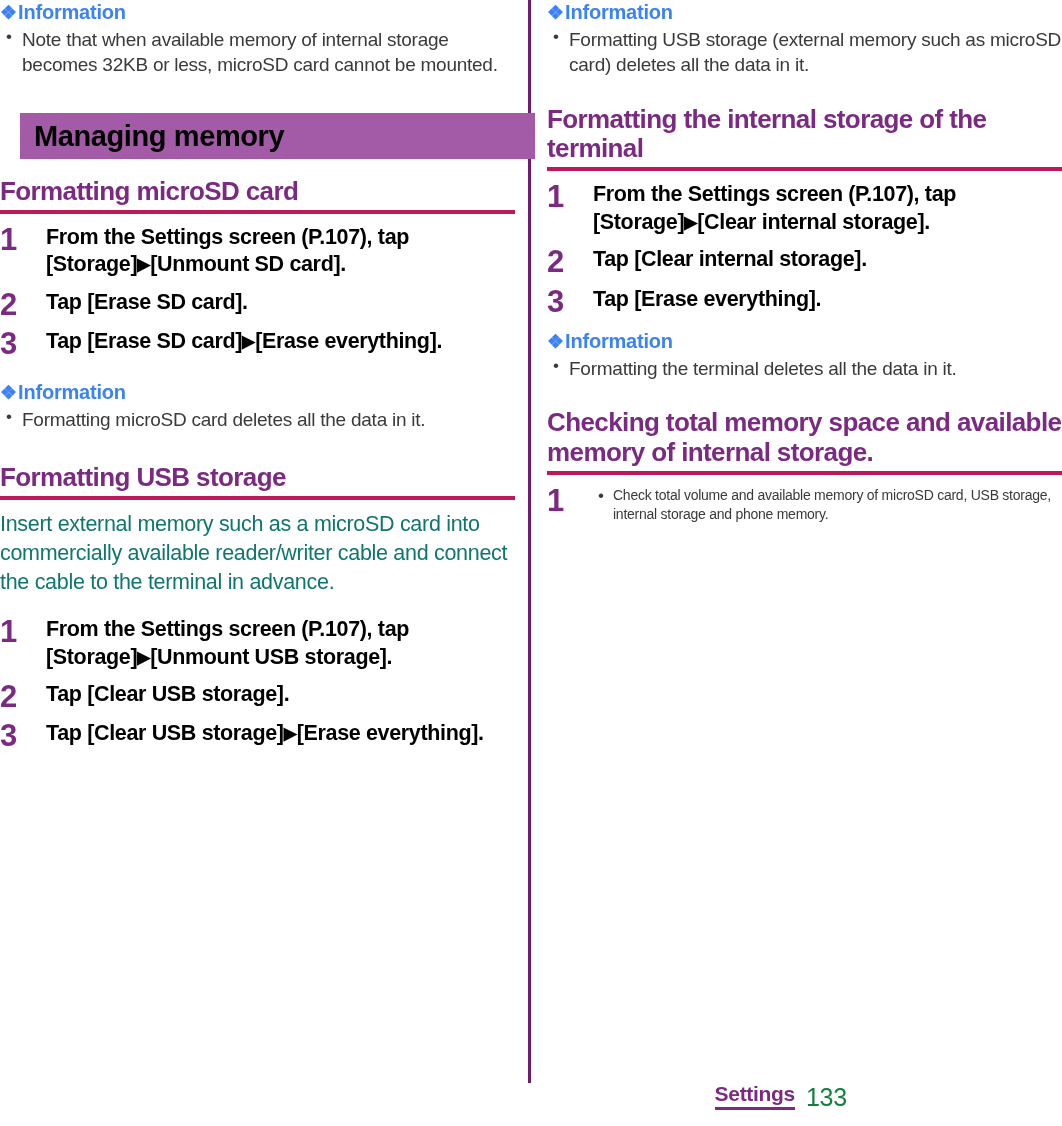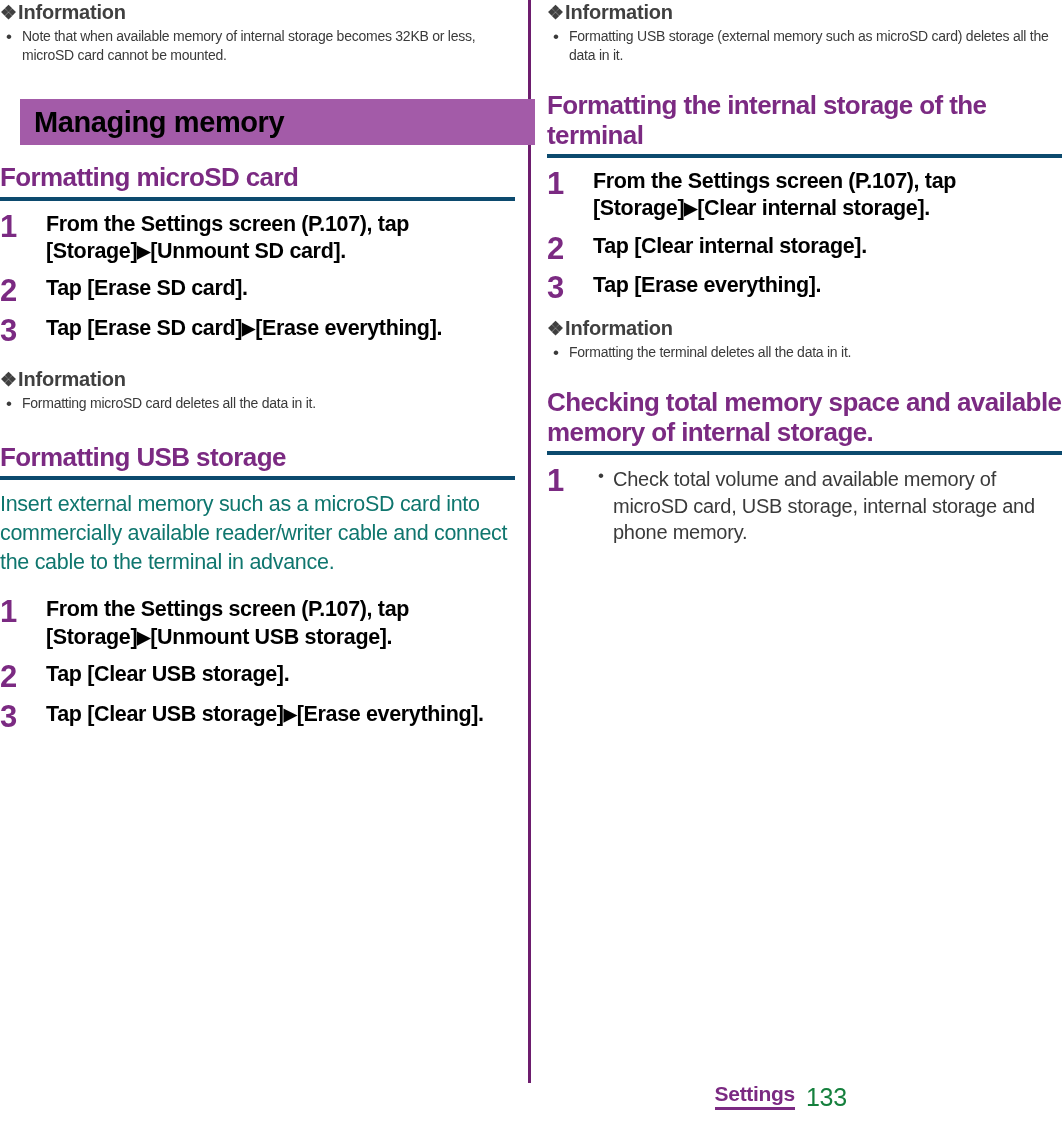--- a/index.html
+++ b/index.html
@@ -35,21 +35,21 @@
   .col {
     position: absolute;
     top: 0;
     width: 515px;
   }
   .col-left  { left: 0px; }
   .col-right { left: 547px; width: 515px; }
 
   
   .info-head {
-    color: #404040;
+    color: #3b82f6;
     font-weight: bold;
     font-size: 20px;
     line-height: 1.25;
     letter-spacing: -0.2px;
     margin: 0 0 2px 0;
     white-space: nowrap;
   }
   .info-head .diamond {
     font-size: 19px;
     margin-right: 1px;
@@ -57,21 +57,21 @@
   }
 
   ul.bullets {
     list-style: none;
     margin: 0;
     padding: 0;
   }
   ul.bullets li {
     position: relative;
     padding-left: 22px;
-    font-size: 14px;
+    font-size: 19px;
     line-height: 1.33;
     color: #3a3a3a;
     font-weight: 400;
     letter-spacing: -0.25px;
     margin-bottom: 1px;
   }
   ul.bullets li::before {
     content: "\2022";
     position: absolute;
     left: 6px;
@@ -97,21 +97,21 @@
 
   
   .sec-head {
     color: #7B2A82;
     font-weight: bold;
     font-size: 26px;
     line-height: 1.13;
     letter-spacing: -0.6px;
     margin: 0;
     padding: 0 0 4px 0;
-    border-bottom: 4px solid #0c4a6e;
+    border-bottom: 4px solid #be185d;
   }
 
   
   .steps {
     margin: 0;
     padding: 0;
     list-style: none;
   }
   .step {
     display: flex;
@@ -144,21 +144,21 @@
     letter-spacing: 0;
   }
   ul.substeps {
     list-style: none;
     margin: 1px 0 0 0;
     padding: 0;
   }
   ul.substeps li {
     position: relative;
     padding-left: 20px;
-    font-size: 20px;
+    font-size: 14px;
     line-height: 1.33;
     color: #3a3a3a;
     font-weight: 400;
     letter-spacing: -0.25px;
   }
   ul.substeps li::before {
     content: "\2022";
     position: absolute;
     left: 5px;
     top: -1px;

